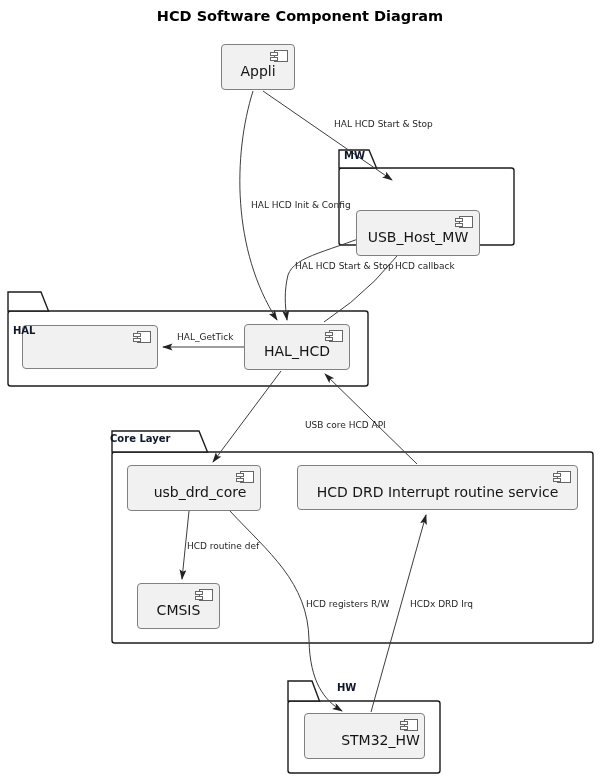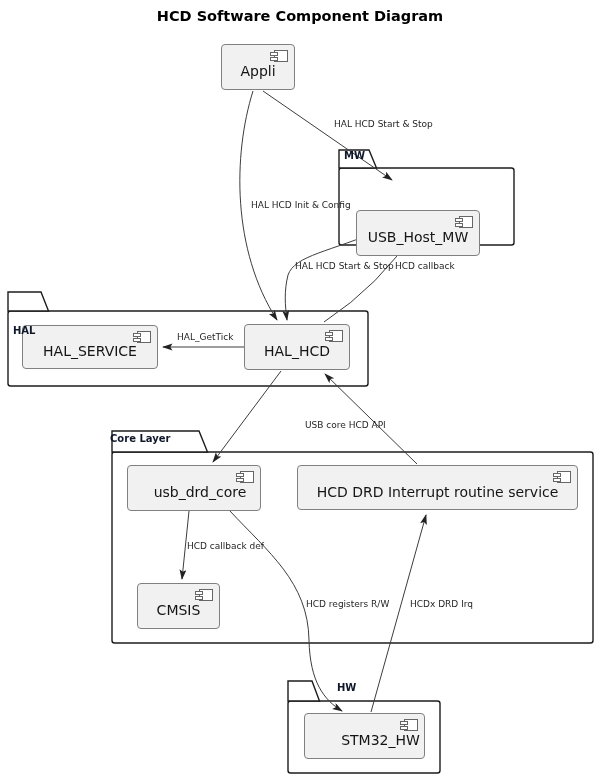--- a/index.html
+++ b/index.html
@@ -85,21 +85,20 @@
   </svg>
   <span class="lbl">USB_Host_MW</span>
 </div>
 
 <div class="component" style="left:22px;top:325px;width:136px;height:44px;">
   <svg class="comp-icon" viewBox="0 0 18 13">
     <rect x="4.5" y="0.5" width="13" height="11" fill="#fff" stroke="#666"></rect>
     <rect x="0.5" y="2.5" width="7" height="3" fill="#fff" stroke="#666"></rect>
     <rect x="0.5" y="7.5" width="7" height="3" fill="#fff" stroke="#666"></rect>
   </svg>
-  <span class="lbl">HAL_SERVICE</span>
 </div>
 
 <div class="component" style="left:244px;top:324px;width:106px;height:46px;">
   <svg class="comp-icon" viewBox="0 0 18 13">
     <rect x="4.5" y="0.5" width="13" height="11" fill="#fff" stroke="#666"></rect>
     <rect x="0.5" y="2.5" width="7" height="3" fill="#fff" stroke="#666"></rect>
     <rect x="0.5" y="7.5" width="7" height="3" fill="#fff" stroke="#666"></rect>
   </svg>
   <span class="lbl">HAL_HCD</span>
 </div>
@@ -144,15 +143,15 @@
 <div class="pkg-label" style="left:13px;top:293px;margin-top:32px;">HAL</div>
 <div class="pkg-label" style="left:110px;top:433px;">Core Layer</div>
 <div class="pkg-label" style="left:293px;top:682px;margin-left:44px;">HW</div>
 
 <div class="edge-label" style="left:334px;top:119px;">HAL HCD Start &amp; Stop</div>
 <div class="edge-label" style="left:251px;top:200px;">HAL HCD Init &amp; Config</div>
 <div class="edge-label" style="left:295px;top:261px;">HAL HCD Start &amp; Stop</div>
 <div class="edge-label" style="left:395px;top:261px;">HCD callback</div>
 <div class="edge-label" style="left:177px;top:332px;">HAL_GetTick</div>
 <div class="edge-label" style="left:257px;top:420px;margin-left:48px;">USB core HCD API</div>
-<div class="edge-label" style="left:187px;top:541px;">HCD callback def</div>
+<div class="edge-label" style="left:187px;top:541px;">HCD routine def</div>
 <div class="edge-label" style="left:306px;top:599px;">HCD registers R/W</div>
 <div class="edge-label" style="left:410px;top:599px;">HCDx DRD Irq</div>
 
 </body></html>

